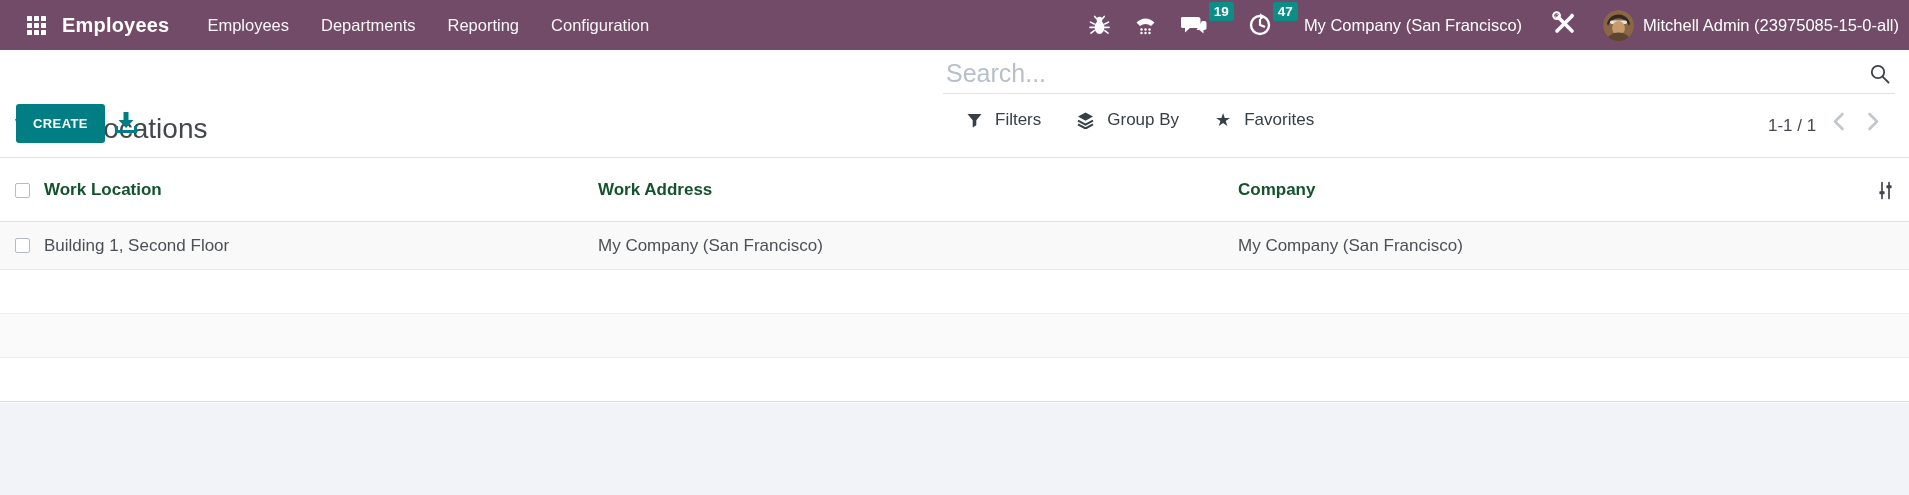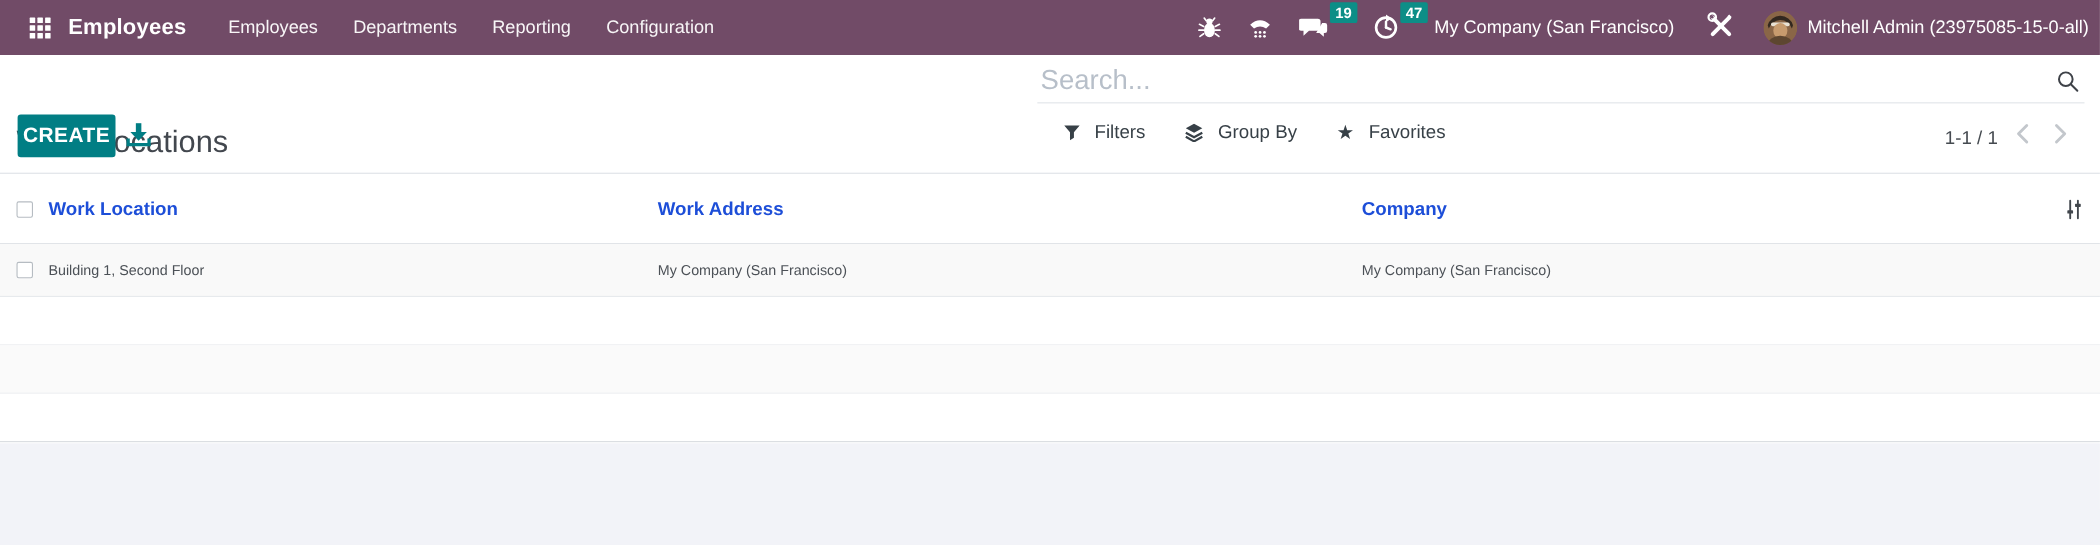--- a/index.html
+++ b/index.html
@@ -25,21 +25,21 @@
   .tb-user { display:flex; align-items:center; cursor:pointer; padding-left:12px; }
   .avatar { width:31px; height:31px; border-radius:50%; overflow:hidden; margin-right:9px; flex:0 0 auto; }
   .tb-username { font-size:16.5px; white-space:nowrap; padding-right:4px; }
 
   
   .control-panel { position:absolute; top:50px; left:0; width:1909px; height:108px;
                    background:#fff; border-bottom:1px solid #dee2e6; }
   .page-title { position:absolute; left:15px; top:63px; font-size:28px; color:#42474e; }
   .btn-create { position:absolute; left:16px; top:54px; width:89px; height:39px;
                 background:#017E84; color:#fff; border:none; border-radius:3px;
-                font-family:inherit; font-size:19px; font-weight:bold; letter-spacing:.4px; cursor:pointer; }
+                font-family:inherit; font-size:13px; font-weight:bold; letter-spacing:.4px; cursor:pointer; }
   .btn-download { position:absolute; left:112px; top:60px; width:28px; height:28px;
                   background:none; border:none; cursor:pointer; padding:0; }
   .search-wrap { position:absolute; left:943px; top:4px; width:952px; height:40px;
                  border-bottom:1px solid #e0e4e8; }
   .search-input { width:100%; height:100%; border:none; outline:none; background:transparent;
                   font-family:inherit; font-size:25px; color:#374047; padding:0 30px 0 3px; }
   .search-input::placeholder { color:#b7bfc9; }
   .search-icon { position:absolute; right:4px; top:9px; cursor:pointer; }
   .filters-bar { position:absolute; left:967px; top:60px; display:flex; align-items:center;
                  gap:36px; font-size:17px; color:#374047; }
@@ -47,24 +47,24 @@
   .star-glyph { font-size:18px; line-height:18px; color:#374047; }
   .pager { position:absolute; left:1768px; top:60px; display:flex; align-items:flex-end; gap:10px; }
   .pager-value { font-size:17px; color:#454a50; }
   .pager-btn { background:none; border:none; padding:2px 6px; cursor:default; }
 
   
   .listview { position:absolute; top:159px; left:0; width:1909px; }
   .lrow { display:grid; grid-template-columns:44px 554px 640px 1fr 56px; align-items:center; }
   .lrow .c1 { padding-left:15px; }
   .head { height:63px; background:#fff; border-bottom:1px solid #dee2e6;
-          font-size:17px; font-weight:bold; color:#1d4ed8; }
+          font-size:17px; font-weight:bold; color:#14532d; }
   .head .cell { cursor:pointer; }
   .datarow { height:48px; background:#f9f9f9; border-bottom:1px solid #e7eaed;
-             font-size:13px; color:#4c5157; cursor:pointer; }
+             font-size:17px; color:#4c5157; cursor:pointer; }
   .empty-1, .empty-3 { height:44px; background:#fff; border-bottom:1px solid #ebedf0; }
   .empty-2 { height:44px; background:#fafafa; border-bottom:1px solid #ebedf0; }
   .empty-3 { border-bottom:1px solid #d8dbdf; }
   .checkbox { width:15px; height:15px; border:1px solid #b6bcc2; border-radius:2px;
               background:#fff; cursor:pointer; }
   .col-opt { justify-self:end; padding-right:14px; cursor:pointer; display:flex; }
 
   .page-bottom { position:absolute; top:403px; left:0; width:1909px; height:92px; background:#f2f3f8; }
 </style>
 </head>

